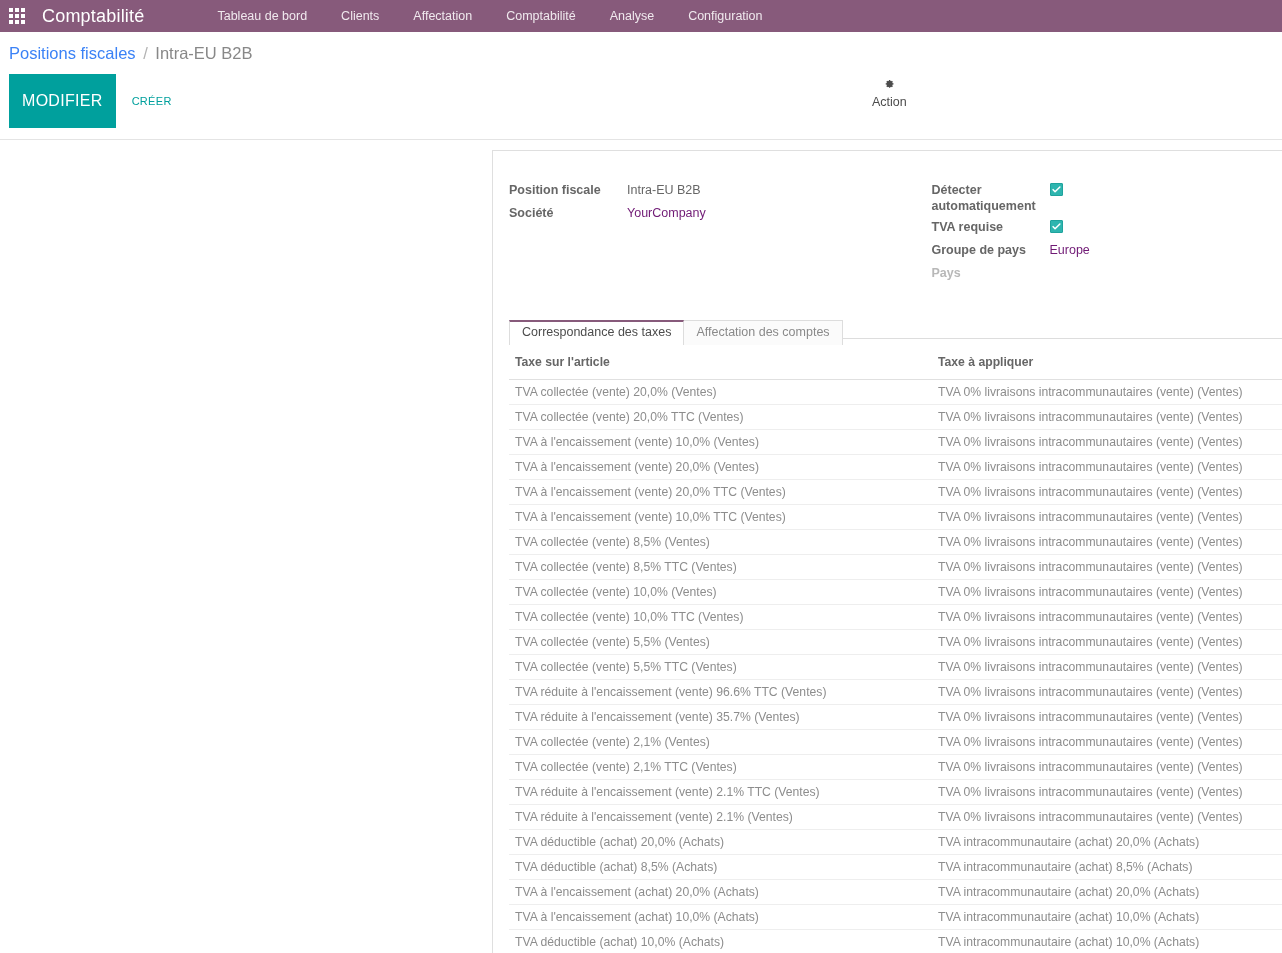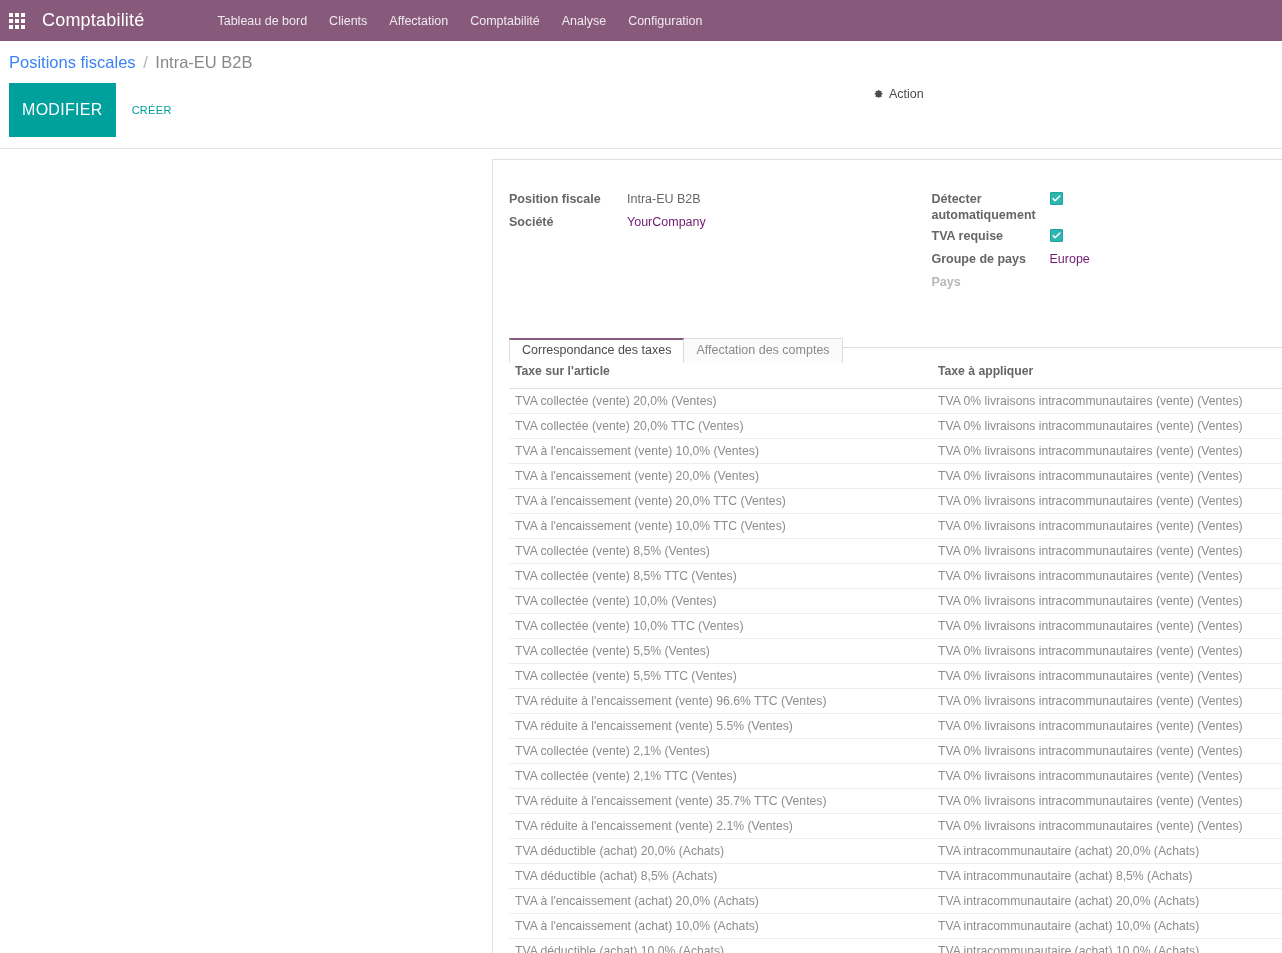--- a/index.html
+++ b/index.html
@@ -6,21 +6,21 @@
   html, body {
     margin: 0; padding: 0;
     width: 1282px; height: 953px;
     background: #ffffff;
     font-family: "Liberation Sans", sans-serif;
     overflow: hidden;
   }
 
   
   .navbar {
-    height: 41px;
+    height: 32px;
     background: #875A7B;
     display: flex;
     align-items: center;
     padding: 0 0 0 0;
     color: #ffffff;
   }
   .apps-grid {
     width: 34px; height: 32px;
     display: flex; align-items: center; justify-content: center;
     cursor: pointer;
@@ -37,21 +37,21 @@
     font-weight: 400;
     letter-spacing: .2px;
     color: #ffffff;
     padding: 0 6px 0 8px;
     white-space: nowrap;
   }
   .nav-menu {
     display: flex;
     align-items: center;
     margin-left: 56px;
-    gap: 0;
+    gap: 12px;
   }
   .nav-menu a {
     color: #f0e9ee;
     font-size: 12.5px;
     text-decoration: none;
     padding: 7px 11px;
     white-space: nowrap;
   }
 
   
@@ -100,20 +100,21 @@
   .action-menu {
     position: absolute;
     left: 872px;
     top: 12px;
     font-size: 12.5px;
     color: #4c4c4c;
     cursor: pointer;
     display: flex;
     align-items: center;
     gap: 5px;
+    flex-direction: column;
   }
   .gear { width: 12px; height: 12px; display: inline-block; }
 
   
   .view-area {
     position: relative;
     height: 845px;
     background: #ffffff;
   }
   .sheet {
@@ -179,21 +180,21 @@
   .tab {
     font-size: 12.5px;
     padding: 4px 12px 5px 12px;
     color: #8a8a8a;
     background: #fbfbfb;
     border: 1px solid #dddddd;
     border-bottom: none;
     cursor: pointer;
     line-height: 15px;
     position: relative;
-    top: 16px;
+    top: 7px;
   }
   .tab.active {
     color: #4c4c4c;
     background: #ffffff;
     border-top: 2px solid #875A7B;
     padding-top: 3px;
     z-index: 2;
   }
   .tab:not(.active) { margin-left: -1px; }
 
@@ -383,33 +384,33 @@
               </tr>
               <tr>
                 <td>TVA collectée (vente) 5,5% TTC (Ventes)</td>
                 <td>TVA 0% livraisons intracommunautaires (vente) (Ventes)</td>
               </tr>
               <tr>
                 <td>TVA réduite à l'encaissement (vente) 96.6% TTC (Ventes)</td>
                 <td>TVA 0% livraisons intracommunautaires (vente) (Ventes)</td>
               </tr>
               <tr>
-                <td>TVA réduite à l'encaissement (vente) 5.5% (Ventes)</td>
+                <td>TVA réduite à l'encaissement (vente) 35.7% (Ventes)</td>
                 <td>TVA 0% livraisons intracommunautaires (vente) (Ventes)</td>
               </tr>
               <tr>
                 <td>TVA collectée (vente) 2,1% (Ventes)</td>
                 <td>TVA 0% livraisons intracommunautaires (vente) (Ventes)</td>
               </tr>
               <tr>
                 <td>TVA collectée (vente) 2,1% TTC (Ventes)</td>
                 <td>TVA 0% livraisons intracommunautaires (vente) (Ventes)</td>
               </tr>
               <tr>
-                <td>TVA réduite à l'encaissement (vente) 35.7% TTC (Ventes)</td>
+                <td>TVA réduite à l'encaissement (vente) 2.1% TTC (Ventes)</td>
                 <td>TVA 0% livraisons intracommunautaires (vente) (Ventes)</td>
               </tr>
               <tr>
                 <td>TVA réduite à l'encaissement (vente) 2.1% (Ventes)</td>
                 <td>TVA 0% livraisons intracommunautaires (vente) (Ventes)</td>
               </tr>
               <tr>
                 <td>TVA déductible (achat) 20,0% (Achats)</td>
                 <td>TVA intracommunautaire (achat) 20,0% (Achats)</td>
               </tr>

